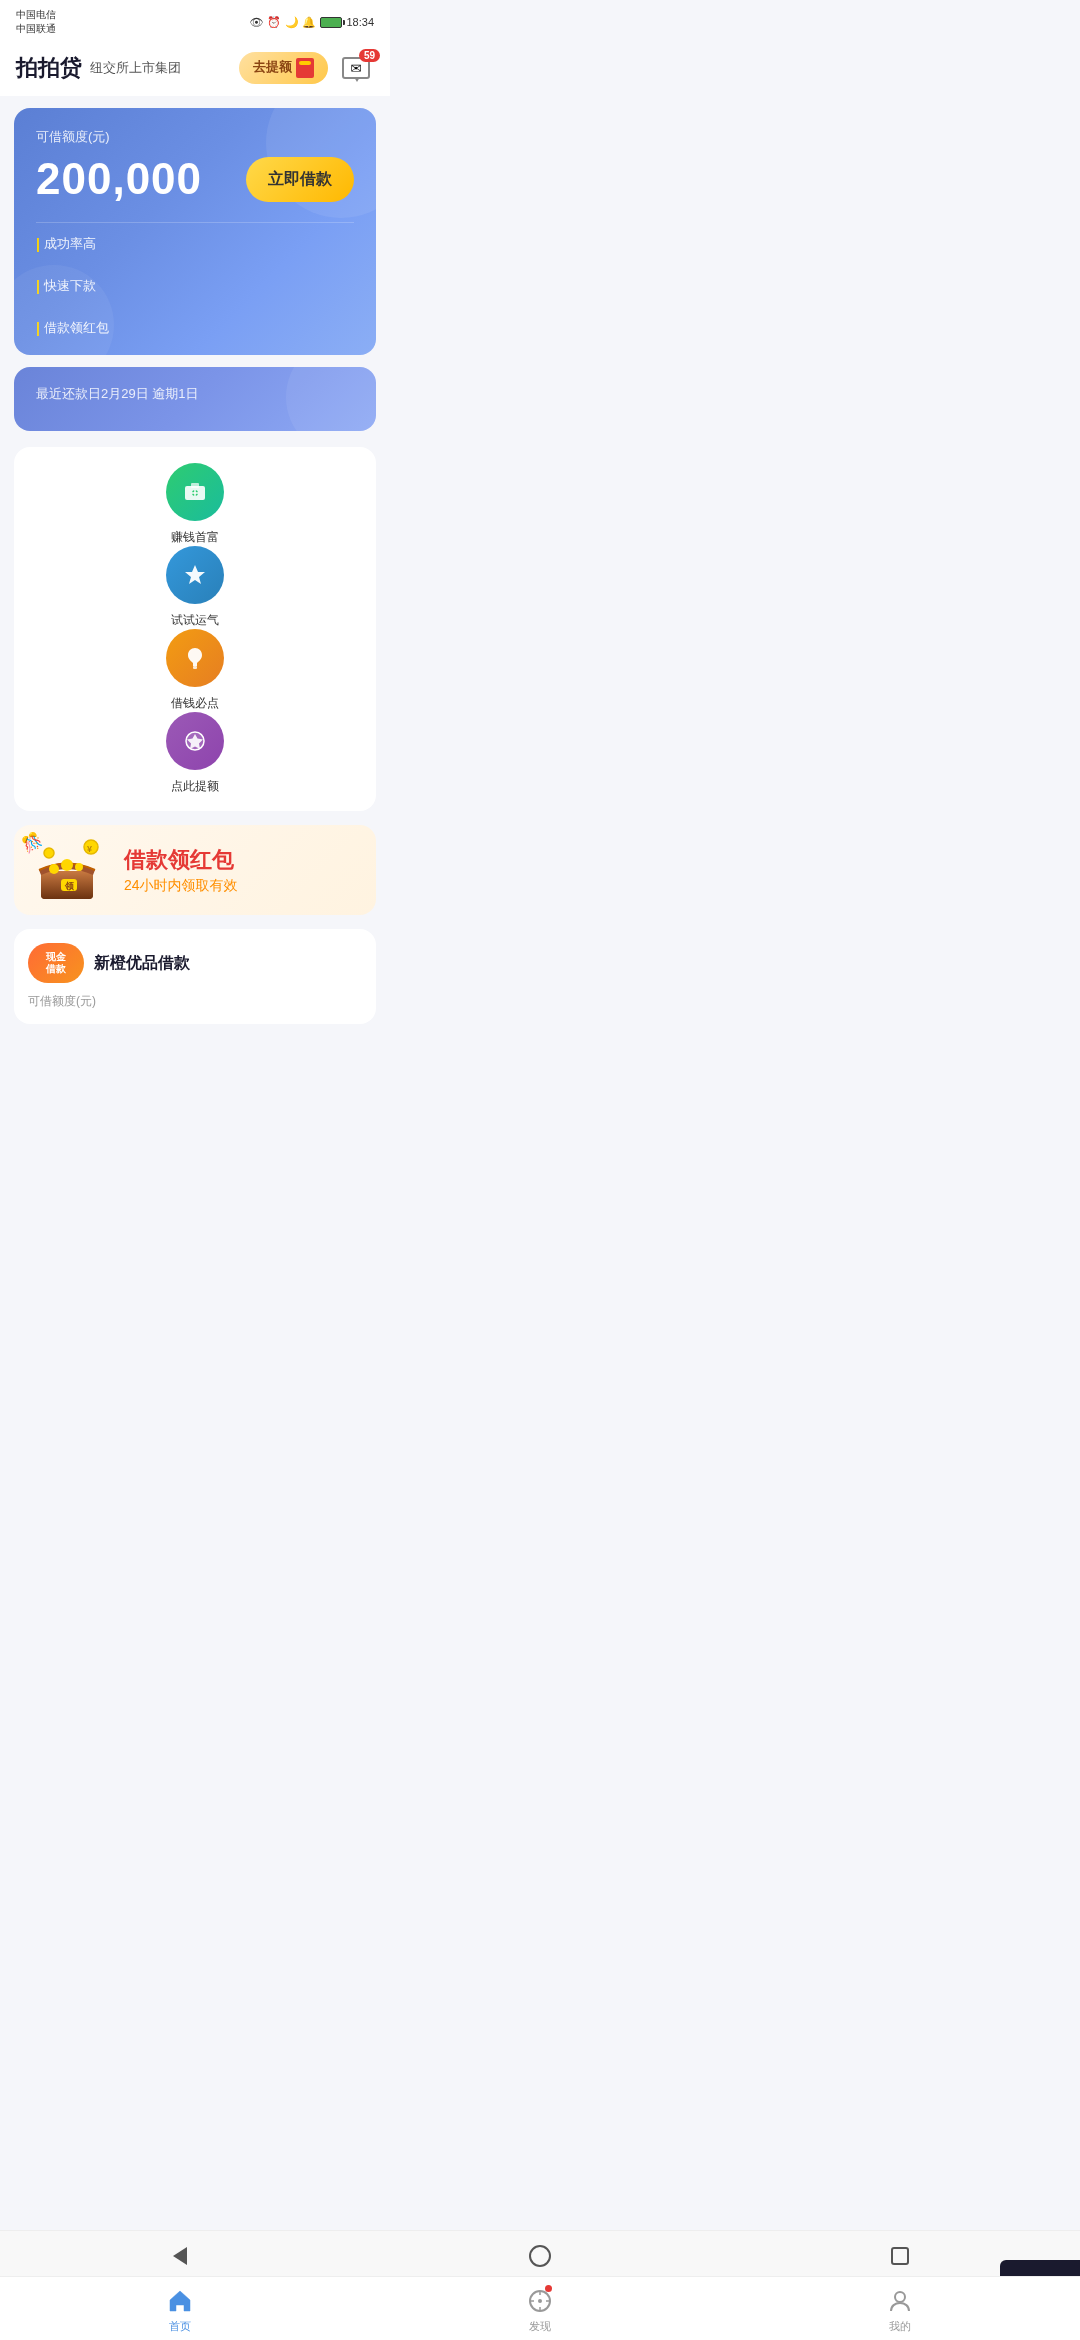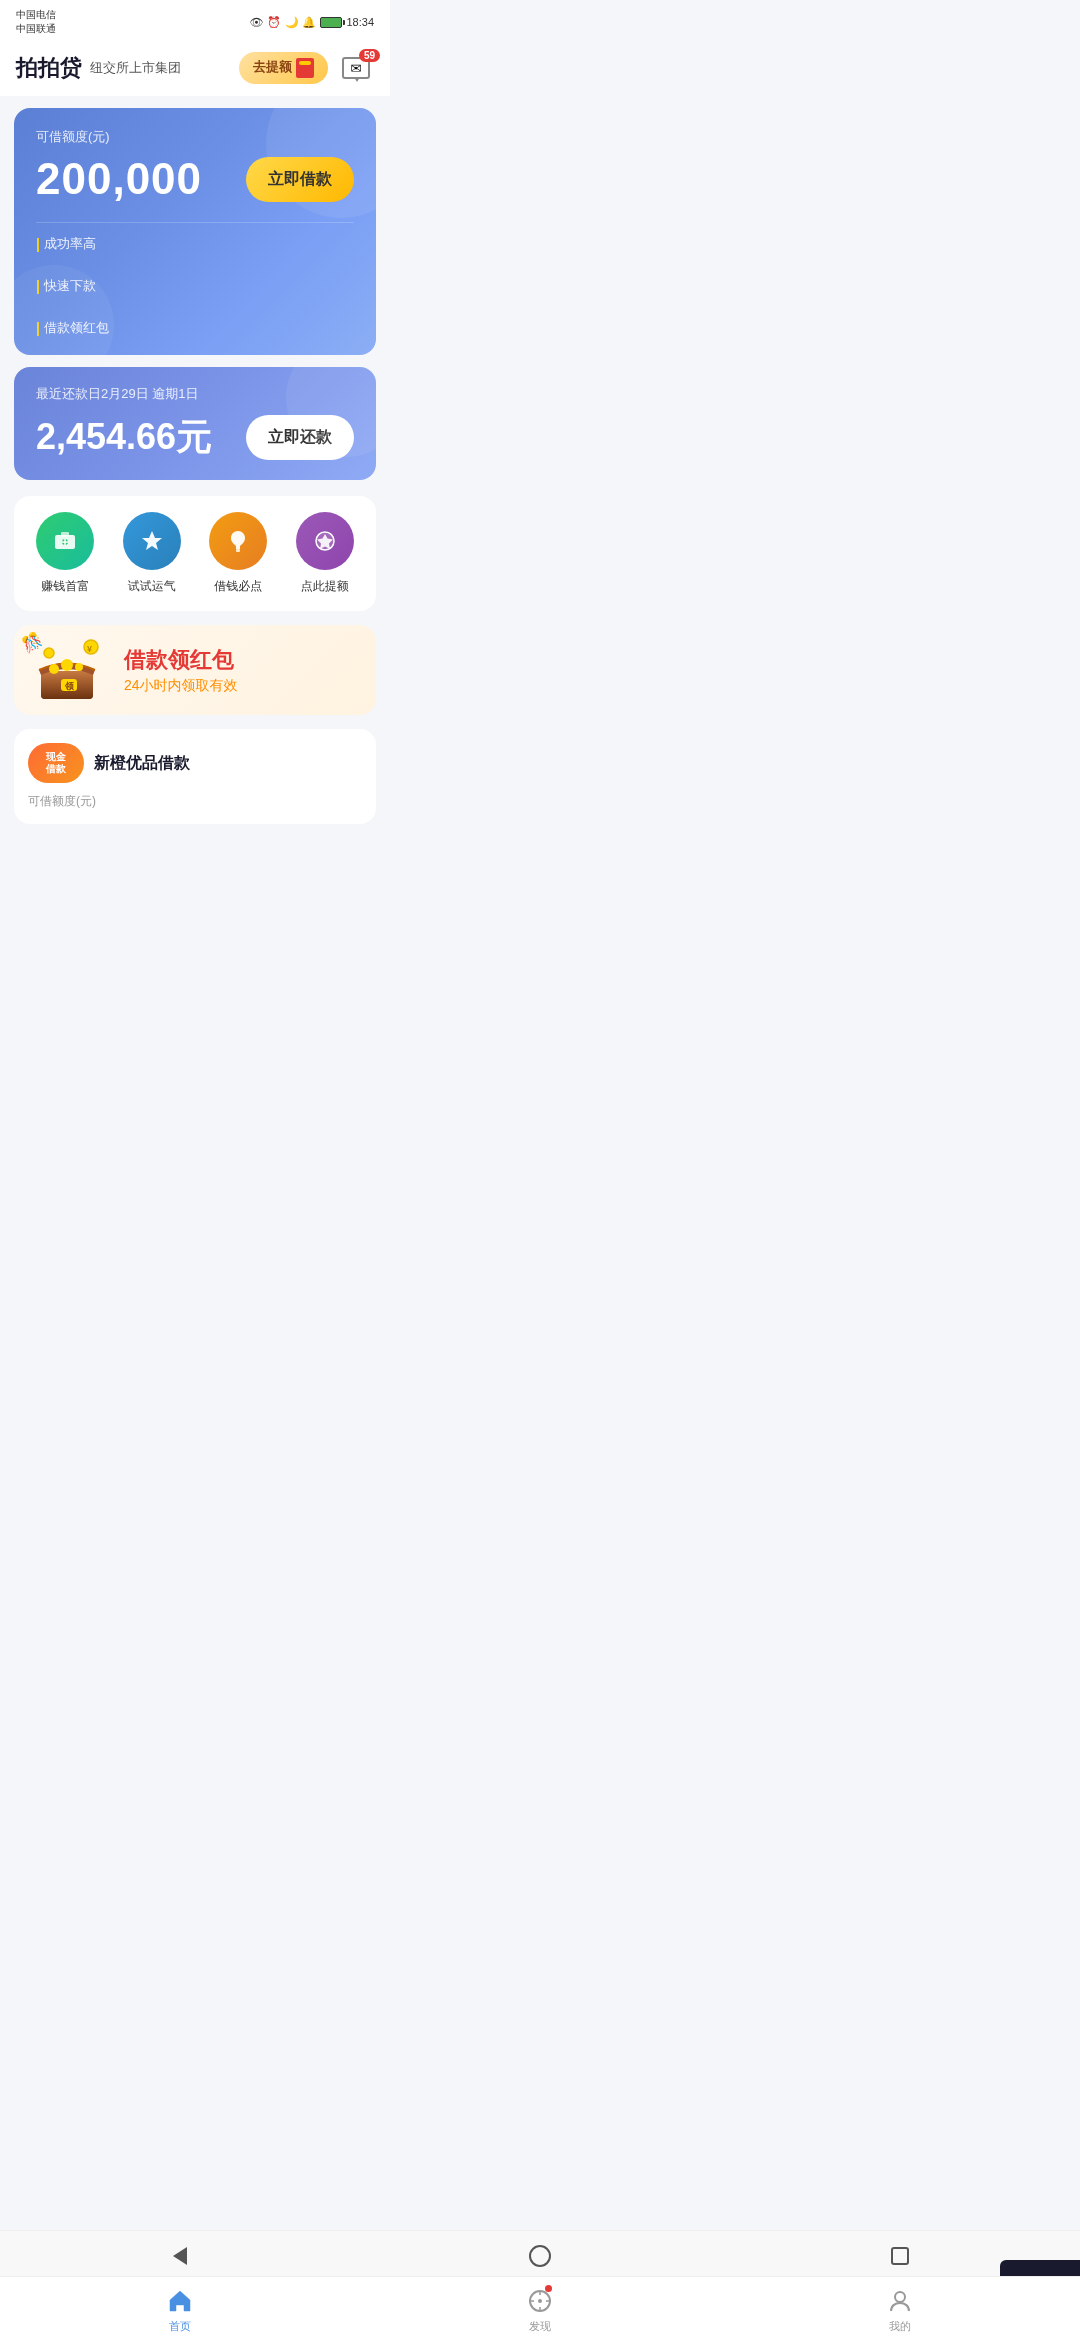--- a/index.html
+++ b/index.html
@@ -254,20 +254,21 @@
     }
 
     
     .quick-icons {
       display: flex;
       justify-content: space-around;
       padding: 16px 8px;
       background: #fff;
       border-radius: 16px;
       margin-bottom: 14px;
+      flex-direction: column;
     }
     .quick-item {
       display: flex;
       flex-direction: column;
       align-items: center;
       gap: 8px;
       cursor: pointer;
     }
     .quick-icon-circle {
       width: 58px; height: 58px;
@@ -538,24 +539,20 @@
     <div class="credit-divider"></div>
     <div class="credit-tags">
       <span class="credit-tag">成功率高</span>
       <span class="credit-tag">快速下款</span>
       <span class="credit-tag">借款领红包</span>
     </div>
   </div>
 
   <div class="repayment-card">
     <div class="repayment-info">最近还款日2月29日 逾期1日</div>
-    <div class="repayment-row">
-      <span class="repayment-amount">2,454.66元</span>
-      <button class="repayment-btn">立即还款</button>
-    </div>
   </div>
 
   <div class="quick-icons">
     <div class="quick-item">
       <div class="quick-icon-circle icon-green">
         <svg width="28" height="28" viewBox="0 0 28 28" fill="none">
           <rect x="4" y="8" width="20" height="14" rx="2" fill="white" fill-opacity="0.9"></rect>
           <rect x="10" y="5" width="8" height="5" rx="1" fill="white" fill-opacity="0.7"></rect>
           <circle cx="14" cy="15" r="3" fill="#2ecc71"></circle>
           <line x1="14" y1="12" x2="14" y2="18" stroke="white" stroke-width="1.5"></line>

